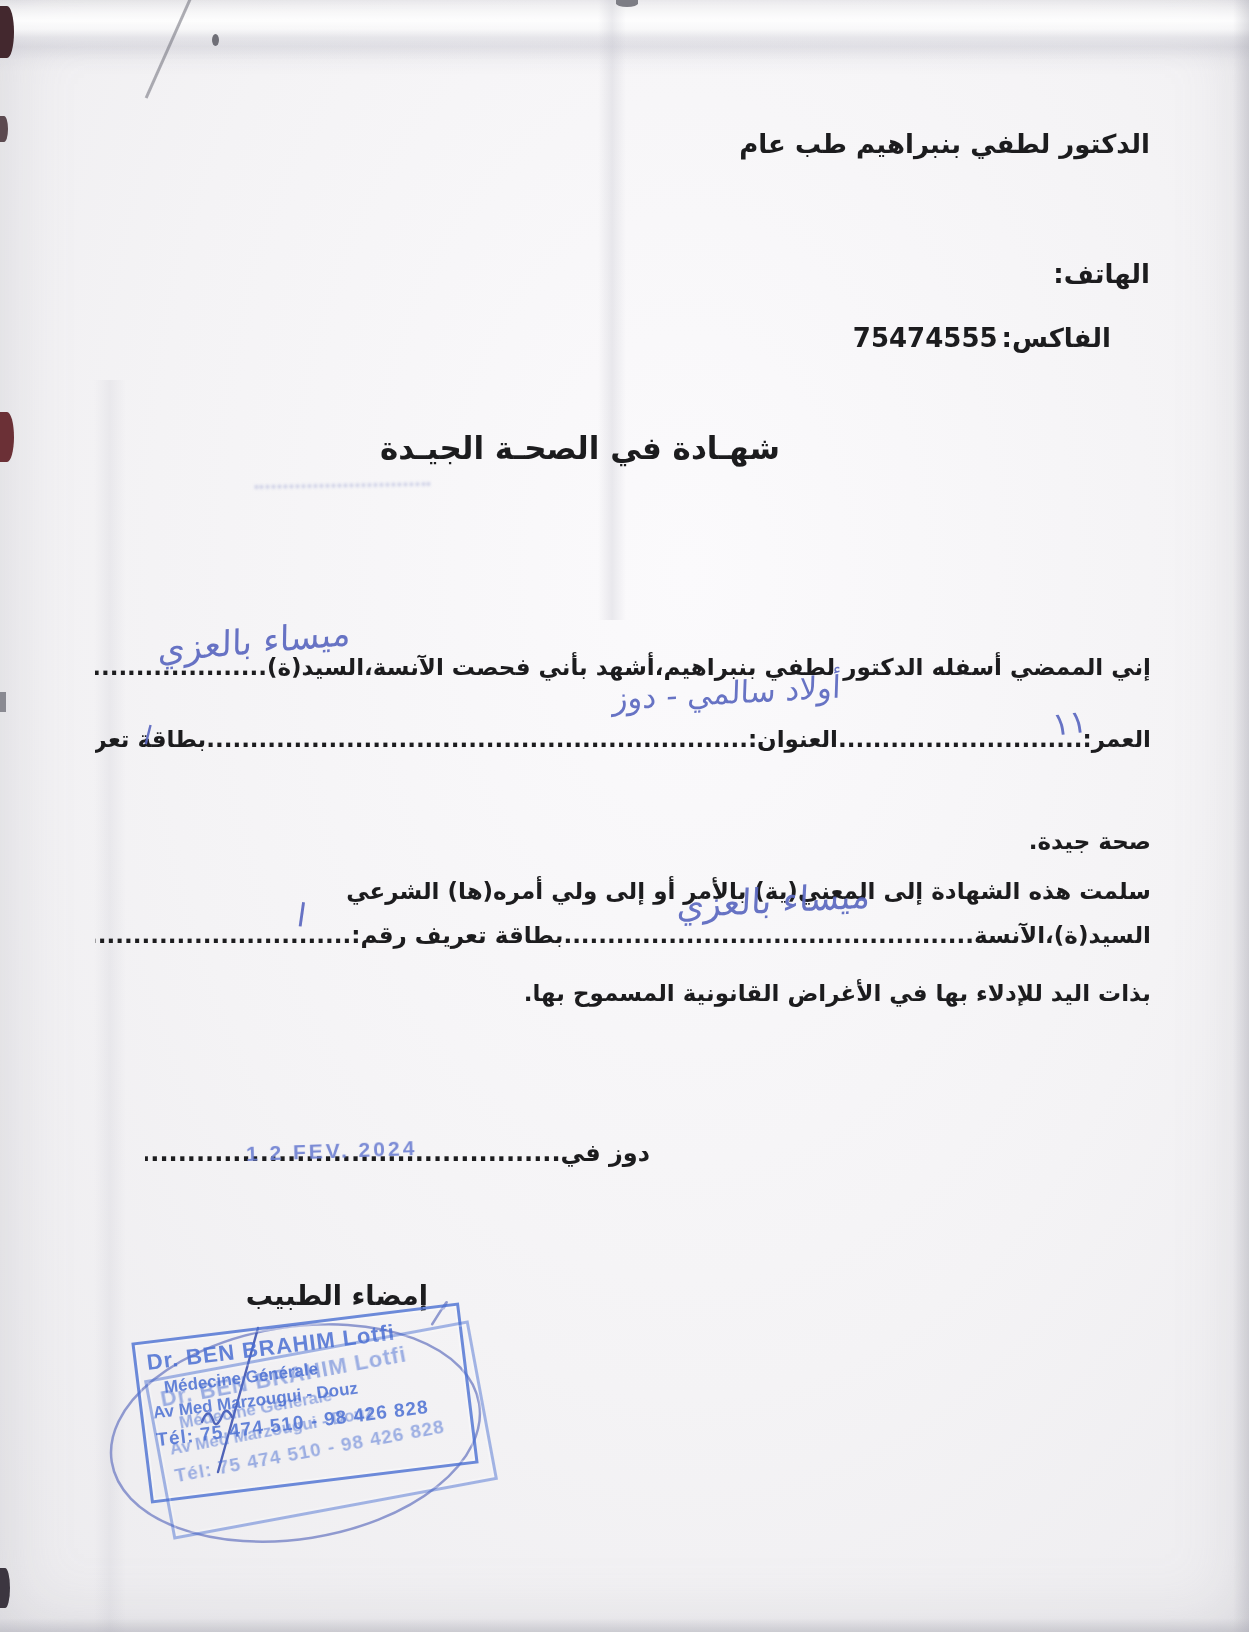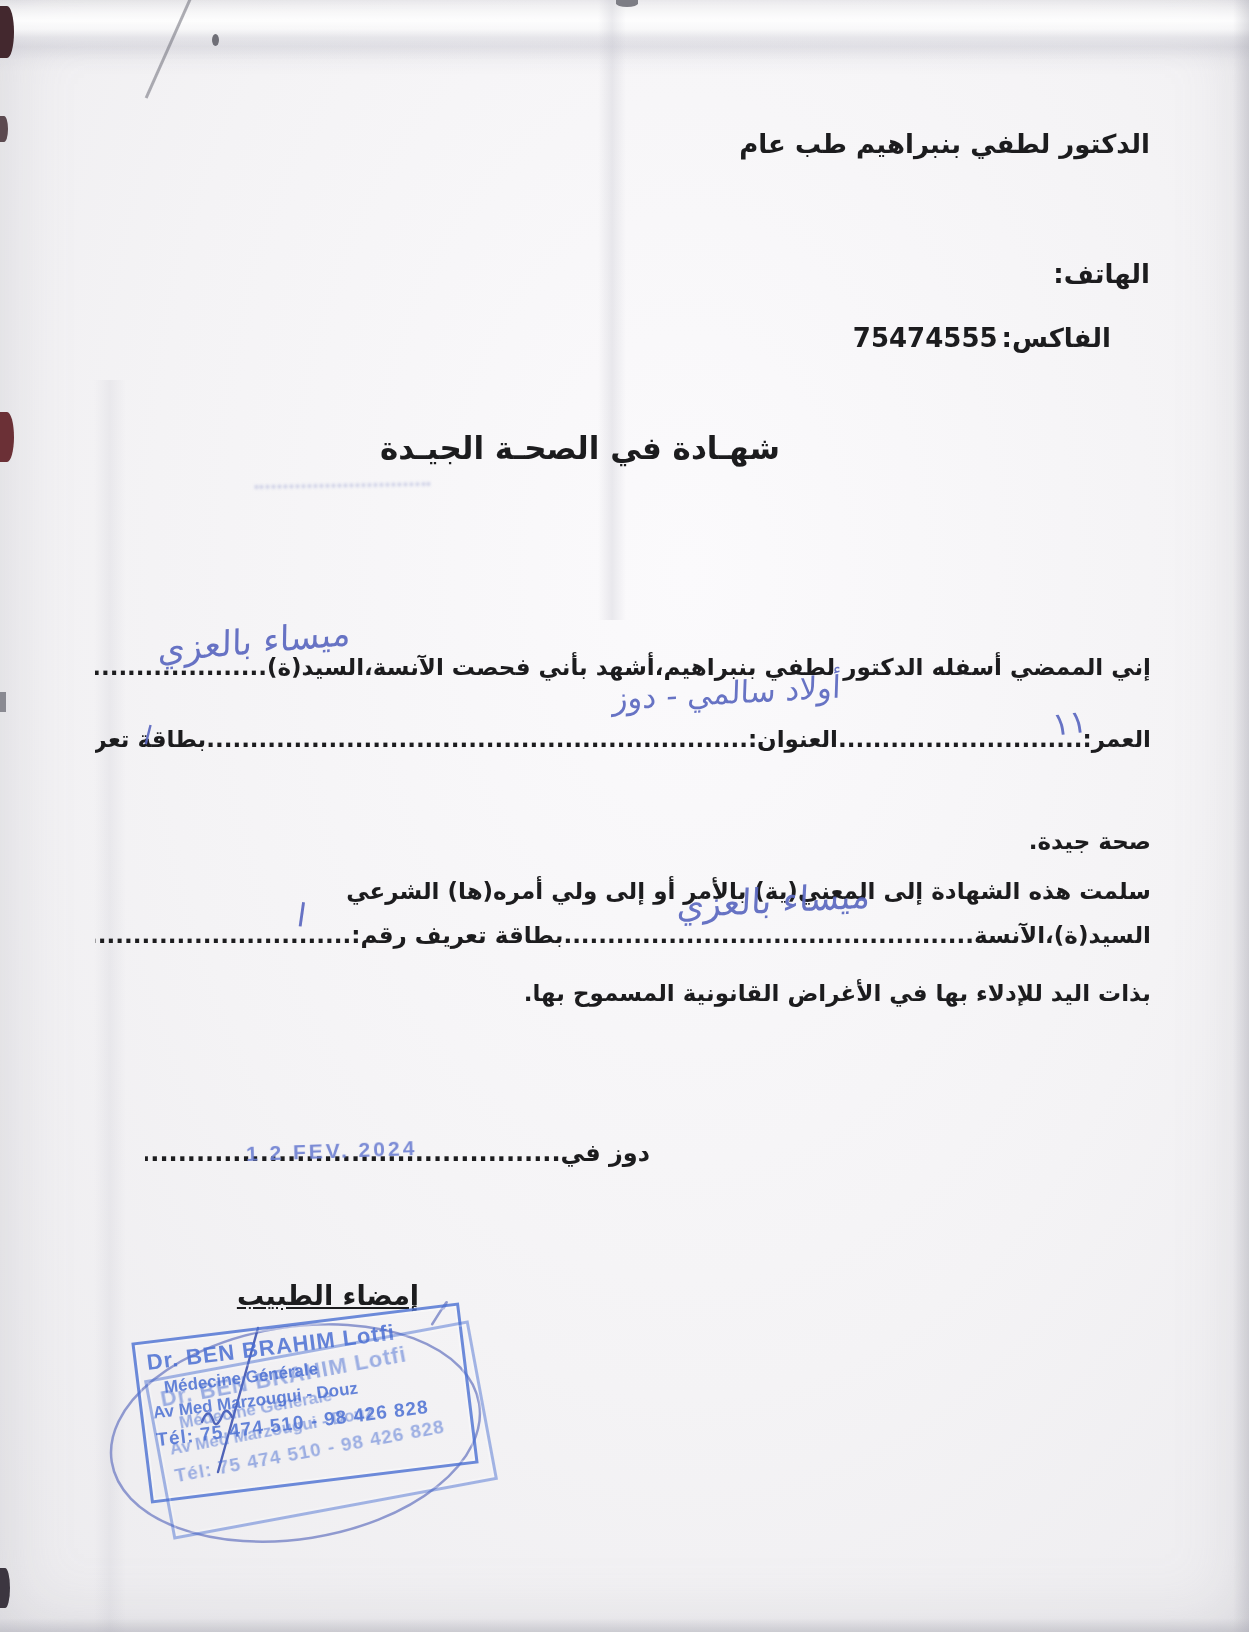--- a/index.html
+++ b/index.html
@@ -49,21 +49,21 @@
   .hw-age{left:1050px;top:706px;font-size:32px;transform:rotate(-7deg);}
   .hw-addr{left:318px;top:696px;width:524px;font-size:31px;text-align:right;transform:rotate(-3deg) skewX(-5deg);}
   .hw-name2{left:594px;top:890px;width:362px;font-size:35px;text-align:center;transform:rotate(-3deg) skewX(-6deg);}
   .hw-mark1{left:148px;top:720px;font-size:26px;transform:rotate(14deg);}
   .hw-mark2{left:300px;top:896px;font-size:32px;transform:rotate(8deg);}
   
   .dateline{left:145px;top:1136px;width:505px;height:36px;font-size:24px;}
   .datestamp{left:246px;top:1139px;font-family:"Liberation Sans",sans-serif;font-weight:700;
     font-size:21px;letter-spacing:3px;color:#6e80d2;transform:rotate(-2deg);opacity:.9;filter:blur(.3px);white-space:nowrap;}
   
-  .siglabel{left:228px;top:1280px;width:200px;font-size:27px;text-align:center;text-decoration:underline;}
+  .siglabel{left:228px;top:1280px;width:200px;font-size:27px;text-align:right;}
   .stampbox{left:140px;top:1322px;width:330px;height:162px;border:3px solid rgba(74,111,210,.8);
     box-shadow:inset 0 0 0 2px rgba(255,255,255,.35);
     color:rgba(74,111,210,.85);padding:6px 10px;box-sizing:border-box;
     font-family:"Liberation Sans",sans-serif;font-weight:700;transform:rotate(-7deg);}
   .stampbox.strike2{transform:translate(16px,27px) rotate(-10.5deg);opacity:.6;filter:blur(.7px);}
   .st-l{white-space:nowrap;}
   .st1{font-size:22px;letter-spacing:1px;}
   .st2{font-size:17px;margin-top:4px;margin-left:14px;}
   .st3{font-size:17px;margin-top:4px;}
   .st4{font-size:19px;margin-top:6px;letter-spacing:1px;}

